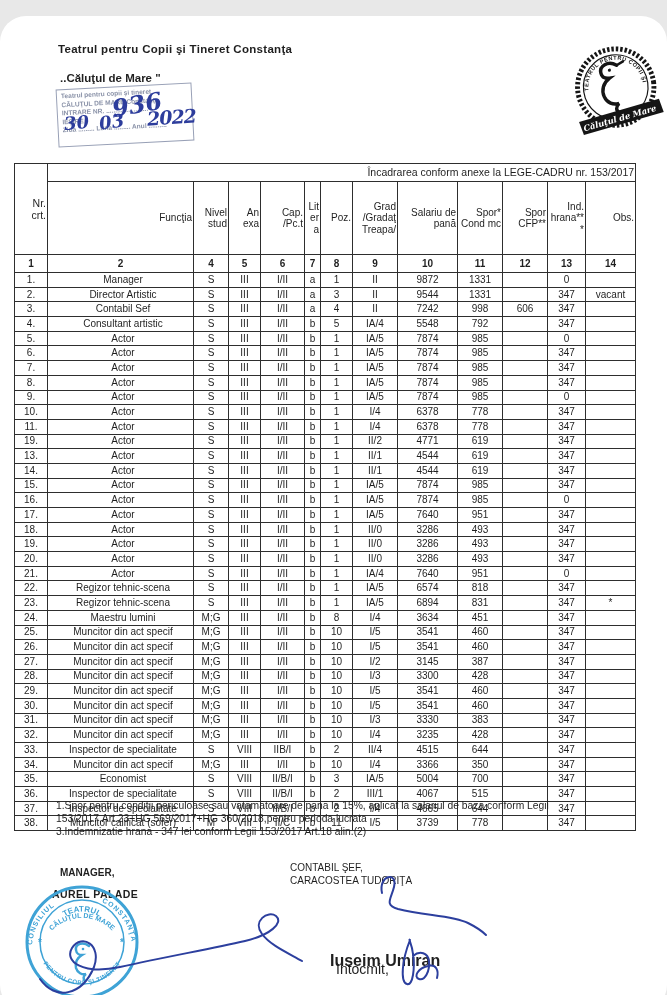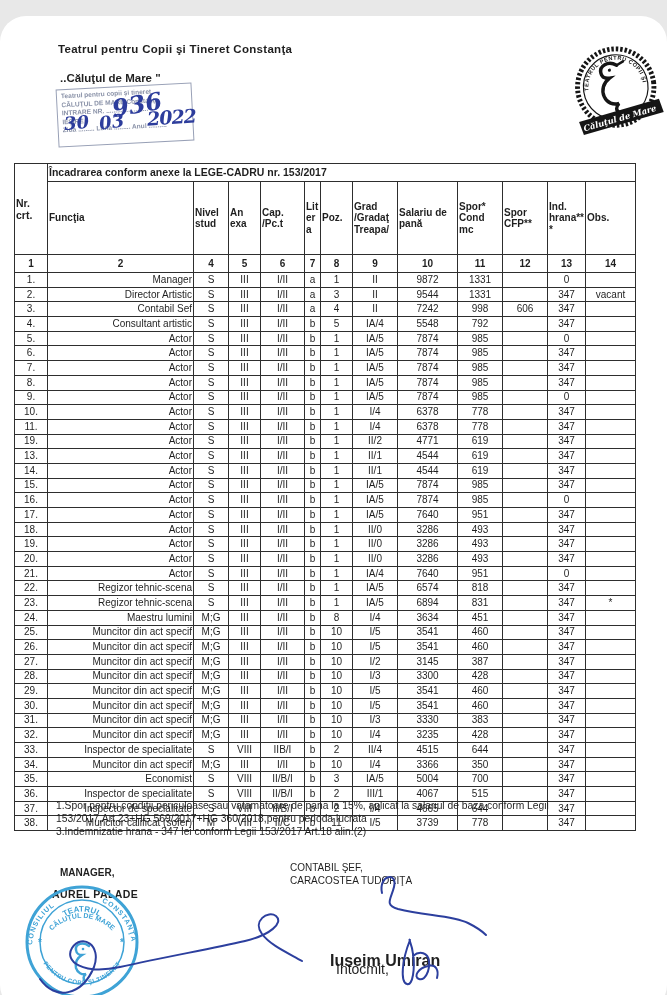--- a/index.html
+++ b/index.html
@@ -21,28 +21,28 @@
   .ink { position:absolute; color:#2d3d9c; font-family:"DejaVu Serif", serif; font-style:italic; font-weight:700; }
   .ink-nr   { left:112px; top:74px;  font-size:24px; transform:rotate(-10deg); }
   .ink-ziua { left:64px;  top:96px;  font-size:18px; transform:rotate(-6deg); }
   .ink-luna { left:99px;  top:95px;  font-size:18px; transform:rotate(-8deg); }
   .ink-anul { left:147px; top:90px;  font-size:19px; transform:rotate(-4deg); letter-spacing:-1px; }
   .logo { position:absolute; left:568px; top:28px; width:96px; height:94px; }
   
   table.staff { position:absolute; left:14px; top:147px; width:621px;
                 border-collapse:collapse; table-layout:fixed; font-size:10px; }
   .staff th, .staff td { border:1px solid #2e2e2e; overflow:hidden; }
-  .staff thead th { font-weight:700; overflow-wrap:anywhere; vertical-align:middle;
-                    padding:1px; line-height:1.15; text-align:left; }
+  .staff thead th { font-weight:400; overflow-wrap:anywhere; vertical-align:middle;
+                    padding:1px; line-height:1.15; text-align:right; }
   .staff tr.h1 th { height:15px; font-size:10.5px; }
   .staff tr.h2 th { height:70px; }
   .staff tr.h3 td { height:15px; font-weight:700; text-align:center; }
   .staff tbody td { height:13.7px; text-align:center; padding:0 1px; line-height:1;
                     white-space:nowrap; }
-  .staff tbody td:nth-child(2) { text-align:right; padding-left:6px; }
+  .staff tbody td:nth-child(2) { text-align:center; padding-left:6px; }
   
   .notes { position:absolute; left:56px; top:783px; width:588px; font-size:10.3px; line-height:13.2px; }
   
   .lbl-manager   { position:absolute; left:60px;  top:851px; font-size:10px; font-weight:700; }
   .name-manager  { position:absolute; left:52px;  top:872px; font-size:10.5px; font-weight:700; letter-spacing:.4px; }
   .contabil-block{ position:absolute; left:290px; top:846px; width:210px; text-align:left;
                    font-size:10px; font-weight:400; line-height:12.5px; }
   .lbl-intocmit  { position:absolute; left:336px; top:945px; font-size:14px; }
   .name-intocmit { position:absolute; left:330px; top:936px; font-size:16px;font-weight:bold; }
   .blue-stamp    { position:absolute; left:18px;  top:862px; width:128px; height:128px; }

